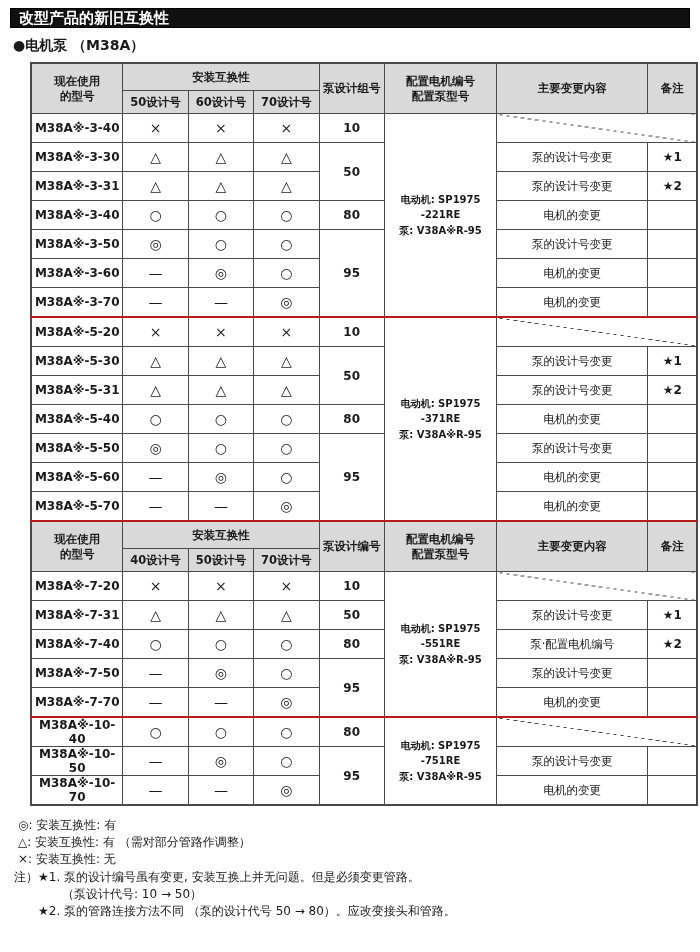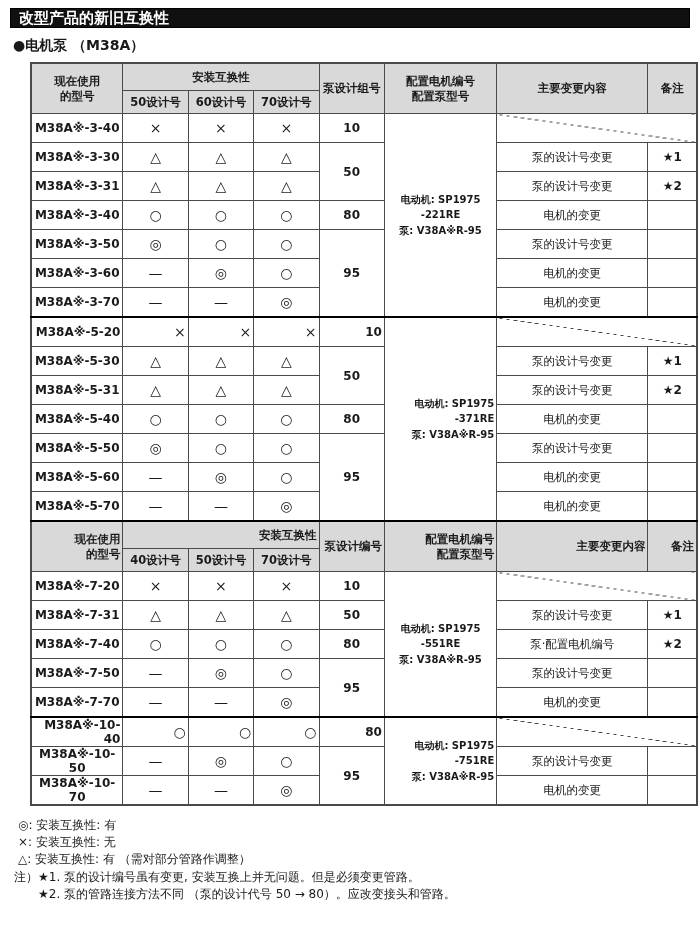--- a/index.html
+++ b/index.html
@@ -57,21 +57,21 @@
     white-space:pre-line; line-height:1.55;
   }
   td.change { font-size:11.5px; }
   td.remark { font-size:12px; font-weight:bold; }
 
   td.diag {
     background-image:linear-gradient(to top right,
       transparent 49.6%, #4a4a4a 49.6%, #4a4a4a 50.45%, transparent 50.45%);
   }
 
-  tr.sep > td, tr.sep > th { border-top:2px solid #000000;text-align:right; }
+  tr.sep > td, tr.sep > th { border-top:2px solid #b91c1c; }
 
   .legend { margin:11px 0 0 4px; font-size:12px; line-height:17px; }
   .legend-sym { margin-left:4px; }
   .note { display:flex; margin-top:1px; }
   .note-label { flex:0 0 auto; white-space:nowrap; }
   .note-body { flex:1 1 auto; }
   .ind1 { padding-left:24px; }
 </style>
 </head>
 <body>
@@ -325,25 +325,26 @@
       <td class="sym">—</td>
       <td class="sym">◎</td>
       <td class="change">电机的变更</td>
       <td class="remark"></td>
     </tr>
   </tbody>
     </table>
 
   <div class="legend">
     <div class="legend-sym">◎: 安装互换性: 有</div>
+    <div class="legend-sym">△: 安装互换性: 有 （需对部分管路作调整）</div>
     <div class="legend-sym">×: 安装互换性: 无</div>
-    <div class="legend-sym">△: 安装互换性: 有 （需对部分管路作调整）</div>
     <div class="note">
       <span class="note-label">注）</span>
       <div class="note-body">
         <div class="note-line">★1. 泵的设计编号虽有变更, 安装互换上并无问题。但是必须变更管路。</div>
+        <div class="note-line ind1">（泵设计代号: 10 → 50）</div>
         <div class="note-line">★2. 泵的管路连接方法不同 （泵的设计代号 50 → 80）。应改变接头和管路。</div>
 
       </div>
     </div>
   </div>
 
 </div>
 
 </body></html>

